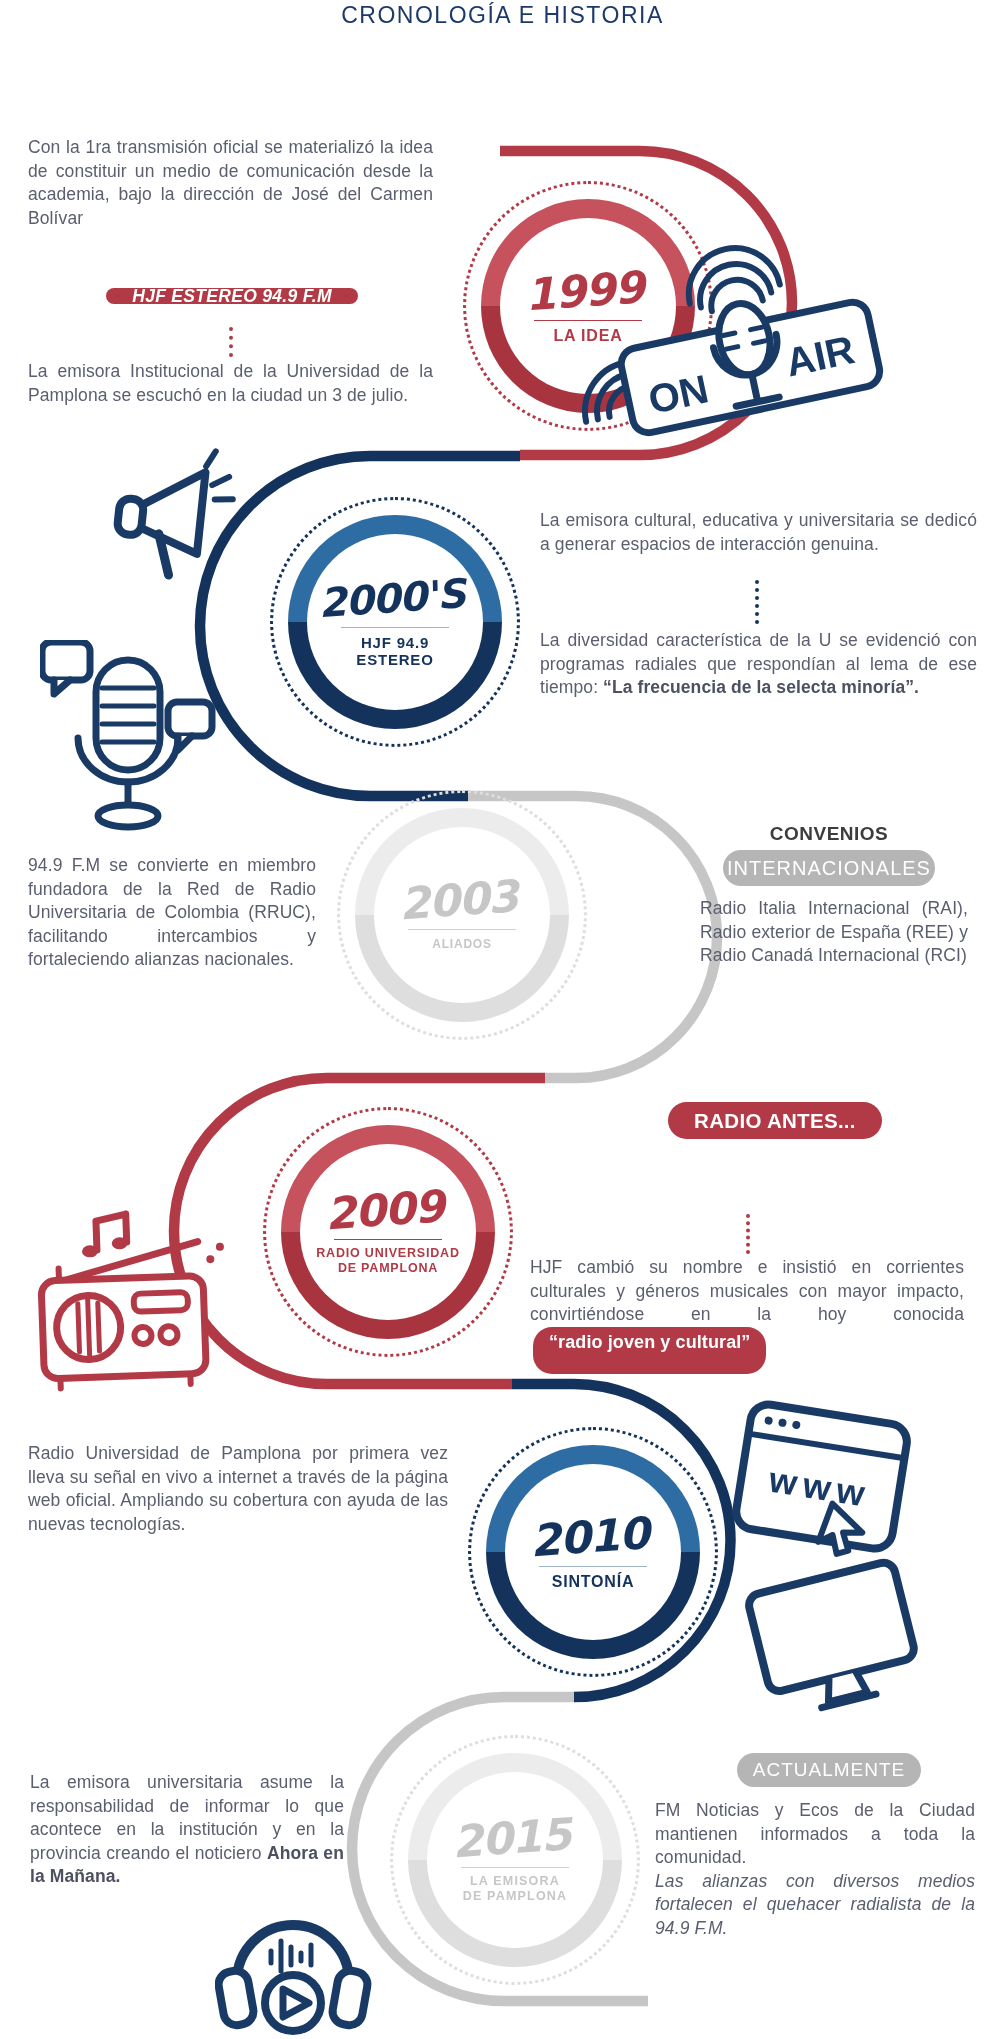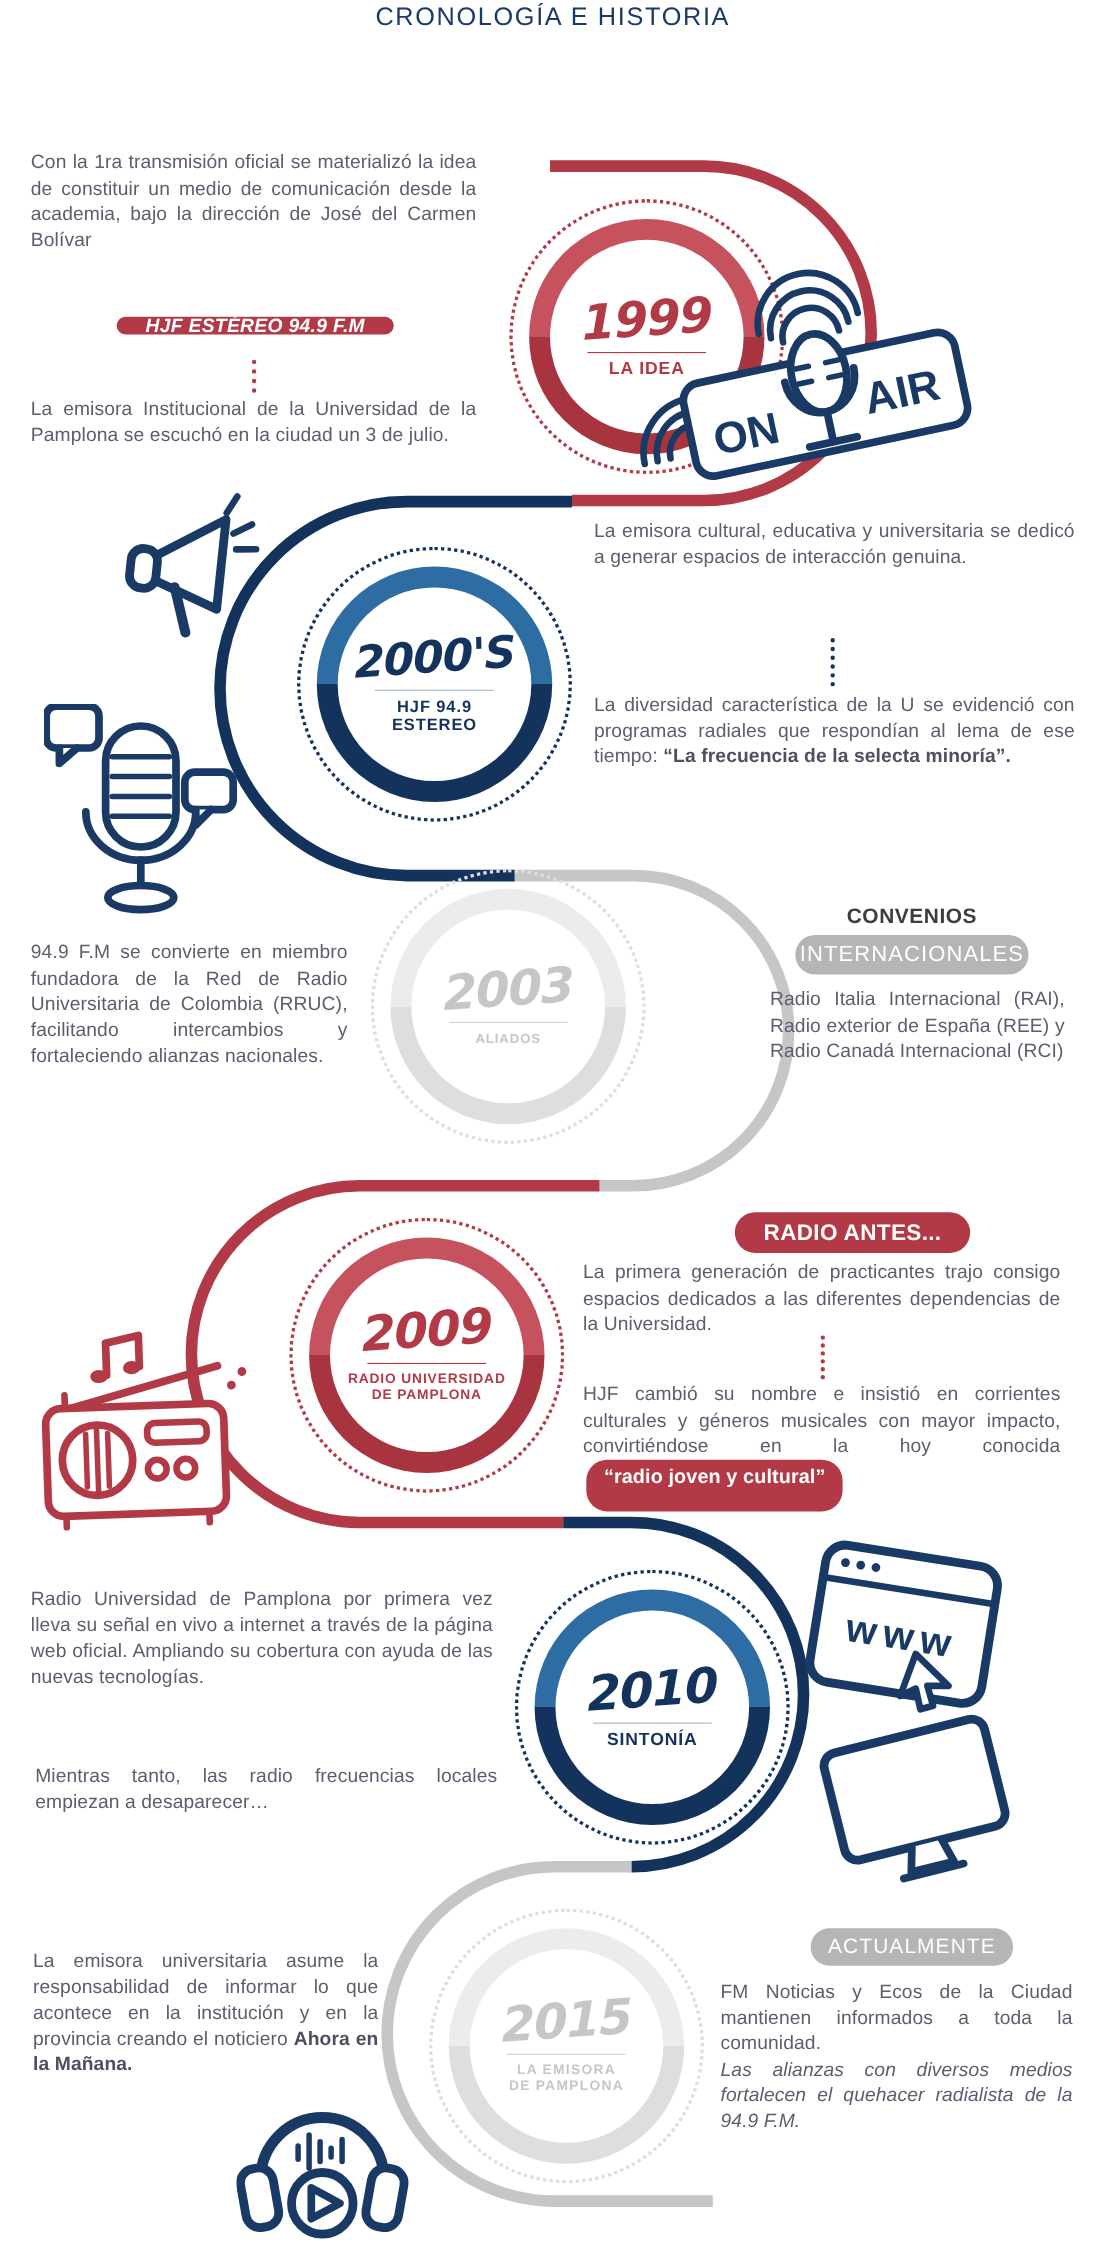--- a/index.html
+++ b/index.html
@@ -137,21 +137,21 @@
     <div class="b-dots"></div>
     <div class="b-ring"></div>
     <div class="b-inner">
       <div class="b-year" style="font-size:40px;">2000'S</div>
       <div class="b-divider"></div>
       <div class="b-label" style="font-size:15px;font-weight:700;">HJF 94.9</div>
       <div class="b-label" style="font-size:15px;font-weight:700;">ESTEREO</div>
     </div>
   </div>
 
-  <p class="para" style="left:540px;top:471px;width:437px;">La emisora cultural, educativa y universitaria se dedicó a generar espacios de interacción genuina.</p>
+  <p class="para" style="left:540px;top:509px;width:437px;">La emisora cultural, educativa y universitaria se dedicó a generar espacios de interacción genuina.</p>
   <div class="vdots navy" style="left:755px;top:580px;height:44px;"></div>
   <p class="para" style="left:540px;top:629px;width:437px;"><span>La diversidad característica de la U se evidenció con programas radiales que respondían al lema de ese tiempo: </span><b>“La frecuencia de la selecta minoría”.</b></p>
 
   <svg class="icon" style="left:40px;top:640px;" width="180" height="250" viewBox="0 0 180 250">
     <g class="nv" stroke-width="7">
       <rect x="56" y="20" width="64" height="110" rx="32" fill="#fff"></rect>
       <path d="M 62 48 H 114 M 62 66 H 114 M 62 84 H 114 M 62 102 H 114" stroke-width="5"></path>
       <path d="M 38 98 a 50 44 0 0 0 100 0"></path>
       <path d="M 88 142 v 24"></path>
       <ellipse cx="88" cy="176" rx="30" ry="11" fill="#fff"></ellipse>
@@ -172,21 +172,20 @@
       <div class="b-divider"></div>
       <div class="b-label" style="font-size:12px;">ALIADOS</div>
     </div>
   </div>
 
   <div class="sec-title" style="left:723px;top:823px;width:212px;">CONVENIOS</div>
   <div class="pill gray" style="left:723px;top:850px;width:212px;height:36px;font-size:20px;">INTERNACIONALES</div>
   <p class="para" style="left:700px;top:897px;width:268px;">Radio Italia Internacional (RAI), Radio exterior de España (REE) y Radio Canadá Internacional (RCI)</p>
 
   <div class="pill red" style="left:668px;top:1102px;width:214px;height:37px;font-size:20.5px;">RADIO ANTES...</div>
-  <p class="para" style="left:530px;top:1145px;width:434px;">La primera generación de practicantes trajo consigo espacios dedicados a las diferentes dependencias de la Universidad.</p>
   <div class="vdots red" style="left:746px;top:1214px;height:40px;"></div>
   <p class="para" style="left:530px;top:1256px;width:434px;"><span>HJF cambió su nombre e insistió en corrientes culturales y géneros musicales con mayor impacto, convirtiéndose en la hoy conocida</span><span class="pill-inline">“radio joven y cultural”</span></p>
 
   <div class="badge t-red" style="left:263px;top:1107px;">
     <div class="b-dots"></div>
     <div class="b-ring"></div>
     <div class="b-inner">
       <div class="b-year">2009</div>
       <div class="b-divider"></div>
       <div class="b-label small">RADIO UNIVERSIDAD</div>
@@ -207,21 +206,20 @@
       <path d="M 28 168 v 10 M 158 168 v 10" stroke-width="6"></path>
       <ellipse cx="62" cy="42" rx="8" ry="6" fill="#b13a46" stroke="none"></ellipse>
       <ellipse cx="92" cy="35" rx="8" ry="6" fill="#b13a46" stroke="none"></ellipse>
       <path d="M 69 41 V 12 M 99 34 V 6 M 69 12 L 99 6"></path>
       <circle cx="182" cy="54" r="4" class="dotfill-r"></circle>
       <circle cx="192" cy="42" r="4" class="dotfill-r"></circle>
     </g>
   </svg>
 
   <p class="para" style="left:28px;top:1442px;width:420px;">Radio Universidad de Pamplona por primera vez lleva su señal en vivo a internet a través de la página web oficial. Ampliando su cobertura con ayuda de las nuevas tecnologías.</p>
-  <p class="para" style="left:32px;top:1603px;width:420px;">Mientras tanto, las radio frecuencias locales empiezan a desaparecer…</p>
 
   <div class="badge t-navy" style="left:468px;top:1427px;">
     <div class="b-dots"></div>
     <div class="b-ring"></div>
     <div class="b-inner">
       <div class="b-year">2010</div>
       <div class="b-divider"></div>
       <div class="b-label">SINTONÍA</div>
     </div>
   </div>

